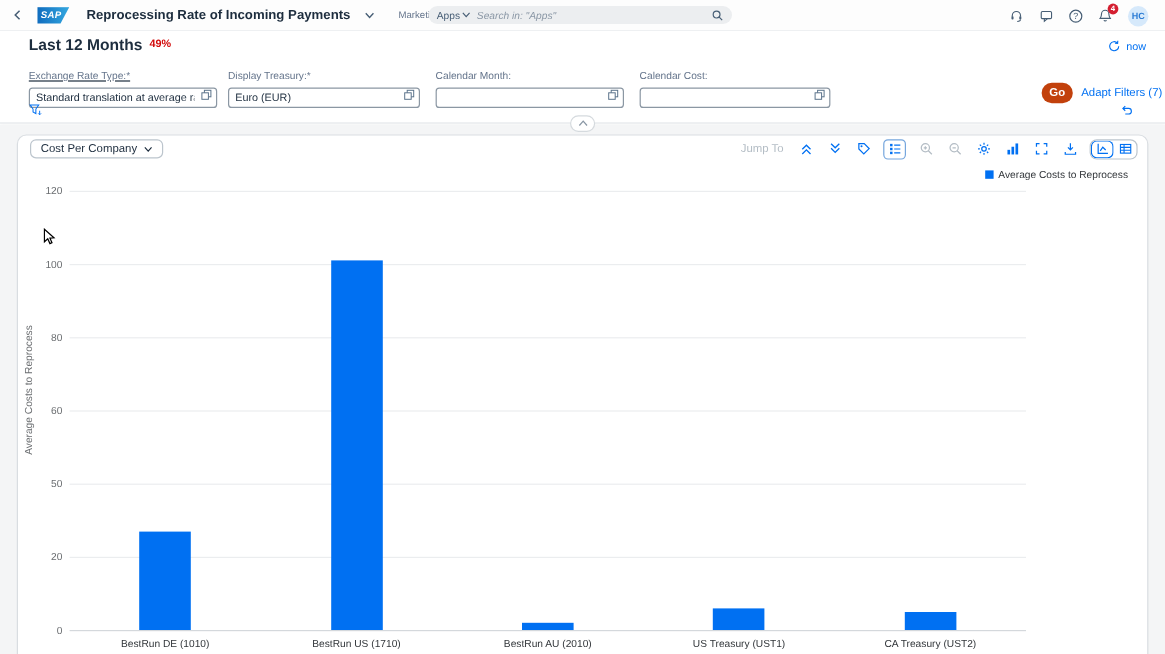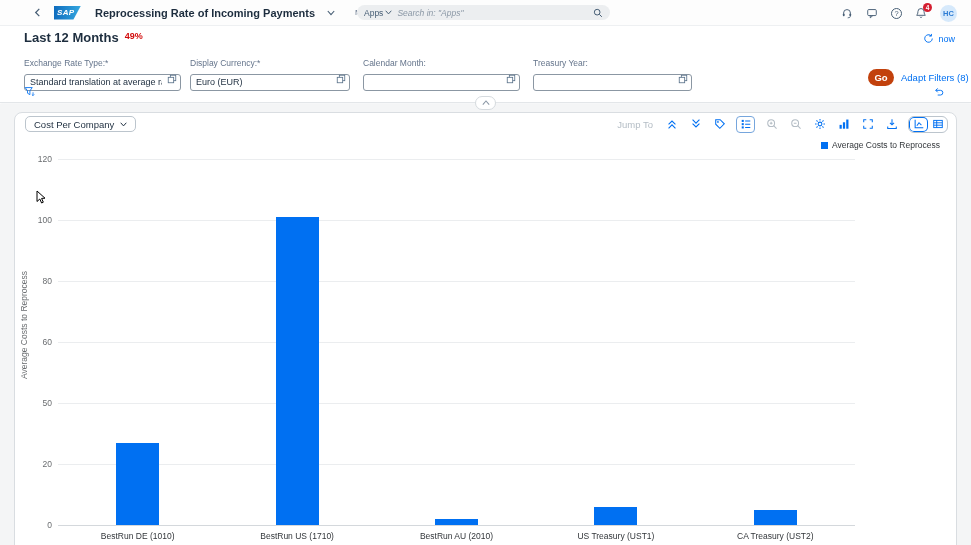--- a/index.html
+++ b/index.html
@@ -8,21 +8,21 @@
     position:relative; width:971px; height:545px; overflow:hidden;
     background:#ffffff; font-family:"Liberation Sans", sans-serif; color:#1d2d3e;
   }
   svg { display:block; }
 
   
   .shell {
     position:absolute; left:0; top:0; width:971px; height:26px; background:#fdfdfd;
     display:flex; align-items:center; border-bottom:1px solid #eef0f2;
   }
-  .shell-left { display:flex; align-items:center; gap:8px; padding-left:33px; }
+  .shell-left { display:flex; align-items:center; gap:8px; padding-left:10px; }
   .back-btn { color:#475e75; display:flex; align-items:center; cursor:pointer; }
   .sap-logo {
     width:27px; height:14px; margin-left:4px;
     background:linear-gradient(90deg,#0f6cbe,#35a8e0);
     clip-path:polygon(0 0,100% 0,72% 100%,0 100%);
     display:flex; align-items:center; padding-left:3px;
   }
   .sap-logo span { color:#fff; font-size:8px; font-weight:bold; font-style:italic; letter-spacing:.3px; }
   .shell-title { font-size:11px; font-weight:bold; color:#1d2d3e; margin-left:6px; white-space:nowrap; }
   .shell-title-chevron { color:#475e75; margin-left:4px; }
@@ -207,34 +207,34 @@
       <span style="color:#0070f2">
         <svg width="12" height="12" viewBox="0 0 14 14">
             <rect x="2.5" y="4.5" width="9" height="7.5" rx="1" fill="none" stroke="currentColor" stroke-width="1.1"></rect>
             <path d="M7 8.5 V1.5 M4.8 3.4 L7 1.2 L9.2 3.4" fill="none" stroke="currentColor" stroke-width="1.1"></path>
           </svg>
       </span>
     </div>
   </div>
 
   <div class="filterbar">
-    <div class="ffield" style="left:24px; width:157px;">
+    <div class="ffield" style="left:24px; width:157px;text-decoration:underline;">
       <label>Exchange Rate Type:*</label>
       <span class="finput-wrap">
         <input class="finput" value="Standard translation at average rate (M)" style="">
         <span class="vh-icon">
             <svg width="10" height="10" viewBox="0 0 12 12">
               <rect x="4" y="1.5" width="6.5" height="6.5" fill="#fff" stroke="currentColor" stroke-width="1"></rect>
               <rect x="1.5" y="4" width="6.5" height="6.5" fill="#fff" stroke="currentColor" stroke-width="1"></rect>
             </svg>
           </span>
       </span>
     </div>
     <div class="ffield" style="left:190px; width:160px;">
-      <label>Display Currency:*</label>
+      <label>Display Treasury:*</label>
       <span class="finput-wrap">
         <input class="finput" value="Euro (EUR)" style="">
         <span class="vh-icon">
             <svg width="10" height="10" viewBox="0 0 12 12">
               <rect x="4" y="1.5" width="6.5" height="6.5" fill="#fff" stroke="currentColor" stroke-width="1"></rect>
               <rect x="1.5" y="4" width="6.5" height="6.5" fill="#fff" stroke="currentColor" stroke-width="1"></rect>
             </svg>
           </span>
       </span>
     </div>
@@ -244,33 +244,33 @@
         <input class="finput" value="" style="">
         <span class="vh-icon">
             <svg width="10" height="10" viewBox="0 0 12 12">
               <rect x="4" y="1.5" width="6.5" height="6.5" fill="#fff" stroke="currentColor" stroke-width="1"></rect>
               <rect x="1.5" y="4" width="6.5" height="6.5" fill="#fff" stroke="currentColor" stroke-width="1"></rect>
             </svg>
           </span>
       </span>
     </div>
     <div class="ffield" style="left:533px; width:159px;">
-      <label>Treasury Year:</label>
+      <label>Calendar Cost:</label>
       <span class="finput-wrap">
         <input class="finput" value="" style="">
         <span class="vh-icon">
             <svg width="10" height="10" viewBox="0 0 12 12">
               <rect x="4" y="1.5" width="6.5" height="6.5" fill="#fff" stroke="currentColor" stroke-width="1"></rect>
               <rect x="1.5" y="4" width="6.5" height="6.5" fill="#fff" stroke="currentColor" stroke-width="1"></rect>
             </svg>
           </span>
       </span>
     </div>
     <button class="go-btn">Go</button>
-    <span class="adapt-link">Adapt Filters (8)</span>
+    <span class="adapt-link">Adapt Filters (7)</span>
     <span class="funnel-btn">
       <svg width="11" height="11" viewBox="0 0 14 14">
           <path d="M1.5 2 H10.5 L7.5 6.2 V11 L4.5 9.2 V6.2 Z" fill="none" stroke="currentColor" stroke-width="1.1"></path>
           <path d="M11.5 8 v4 M10 10.8 L11.5 12.3 L13 10.8" fill="none" stroke="currentColor" stroke-width="1"></path>
         </svg>
     </span>
     <span class="undo-btn">
       <svg width="11" height="11" viewBox="0 0 14 14">
           <path d="M3.5 5.5 H9.5 a3 3 0 0 1 0 6 H6" fill="none" stroke="currentColor" stroke-width="1.2"></path>
           <path d="M6 3 L3.5 5.5 L6 8" fill="none" stroke="currentColor" stroke-width="1.2"></path>

